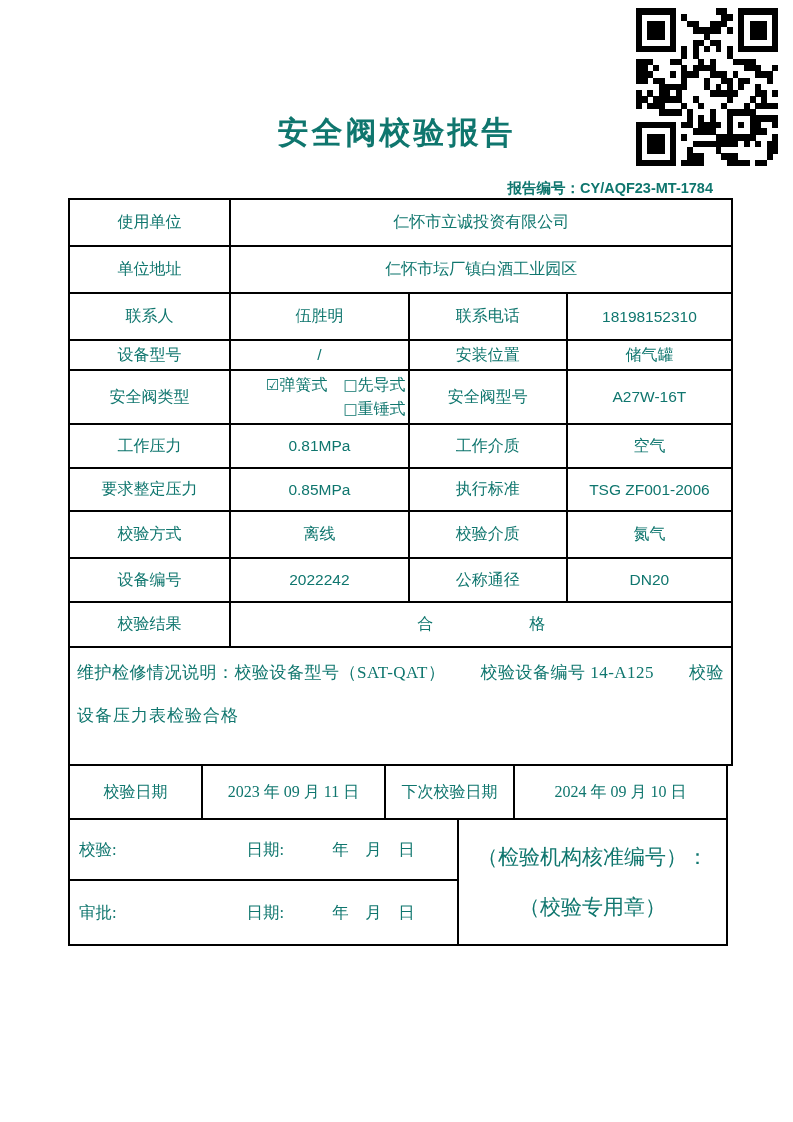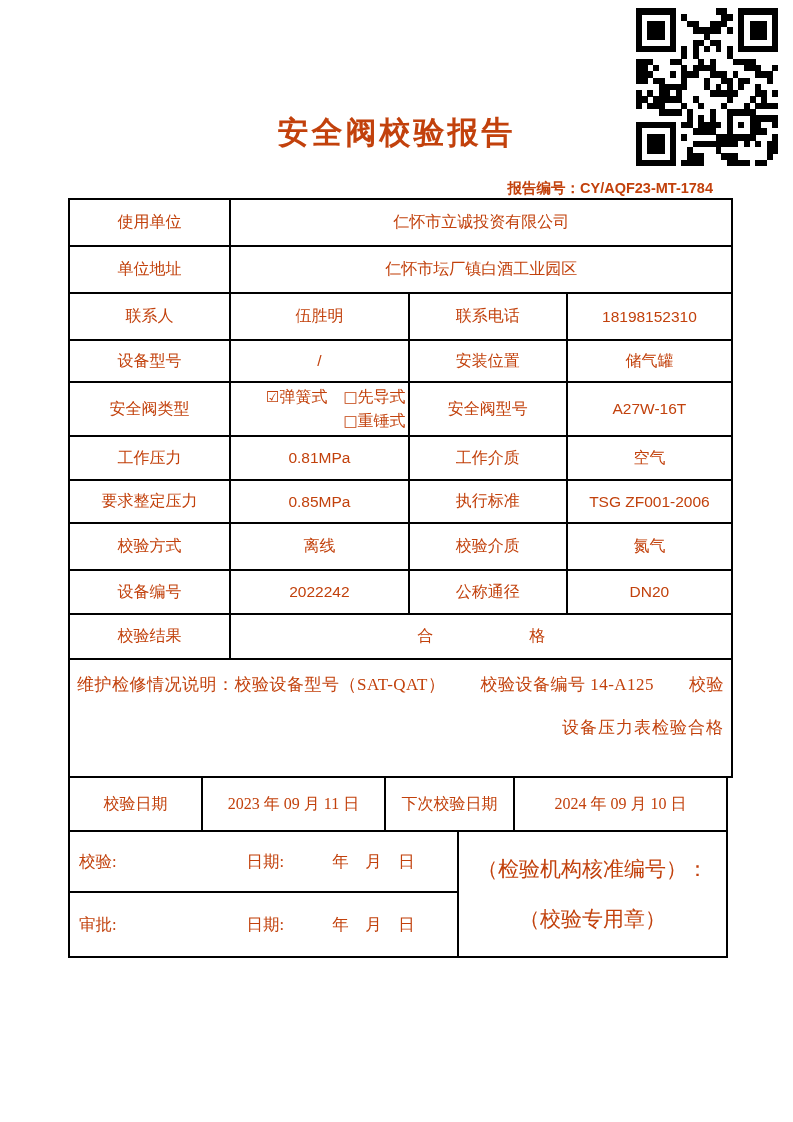--- a/index.html
+++ b/index.html
@@ -1,20 +1,20 @@
 <!DOCTYPE html>
 <html><head>
 <meta charset="utf-8">
 <style>
   html,body{margin:0;padding:0;background:#fff;}
   .page{
     position:relative;
     width:793px;height:1122px;
     background:#fff;
-    color:#c2410c;
+    color:#0f766e;
     font-family:"Liberation Serif","DejaVu Serif",serif;
     overflow:hidden;
   }
   .page-title{
     padding-top:112px;
     text-align:center;
     font-size:31px;
     font-weight:bold;
     letter-spacing:3px;
     line-height:42px;
@@ -43,21 +43,21 @@
     overflow:hidden;
   }
   .label-cell{font-family:"Liberation Serif","DejaVu Serif",serif;}
   .value-cell{font-family:"Liberation Sans","DejaVu Sans",sans-serif;font-size:15.5px;}
   .pre{white-space:pre;}
   .valve-type-cell{text-align:right;padding:2px 2px 2px 5px;line-height:23px;font-size:16px;}
   .valve-line2{margin-left:26px;}
   .cbx{font-family:"DejaVu Sans",sans-serif;font-size:15px;}
   .maint-cell{vertical-align:top;text-align:left;padding:13px 7px 0 7px;font-size:17px;}
   .maint-line1{letter-spacing:0.5px;}
-  .maint-line2{text-align:right;margin-top:20px;letter-spacing:1px;}
+  .maint-line2{text-align:left;margin-top:20px;letter-spacing:1px;}
   .sig-line{display:flex;align-items:center;height:100%;padding-left:9px;font-size:16.5px;}
   .sig-date{margin-left:130px;}
   .sig-ymd{margin-left:48px;}
   .agency-cell div{line-height:22px;}
   .agency-inner{display:flex;flex-direction:column;justify-content:center;align-items:center;gap:28px;height:100%;font-size:21px;}
   .qr{position:absolute;top:8px;left:636px;width:142px;height:158px;}
   .qr svg{display:block;width:100%;height:100%;}
 </style>
 </head>
 <body>
@@ -391,21 +391,21 @@
     <tr style="height:47px">
       <td class="label-cell">单位地址</td>
       <td class="label-cell" colspan="3">仁怀市坛厂镇白酒工业园区</td>
     </tr>
     <tr style="height:47px">
       <td class="label-cell">联系人</td>
       <td class="label-cell">伍胜明</td>
       <td class="label-cell">联系电话</td>
       <td class="value-cell">18198152310</td>
     </tr>
-    <tr style="height:42px">
+    <tr style="height:30px">
       <td class="label-cell">设备型号</td>
       <td class="value-cell">/</td>
       <td class="label-cell">安装位置</td>
       <td class="label-cell">储气罐</td>
     </tr>
     <tr style="height:49px">
       <td class="label-cell">安全阀类型</td>
       <td class="valve-type-cell">
         <div><span class="cbx">☑</span><span>弹簧式</span>　<span class="cbx">□</span><span>先导式</span></div>
         <div class="valve-line2"><span class="cbx">□</span><span>重锤式</span></div>

